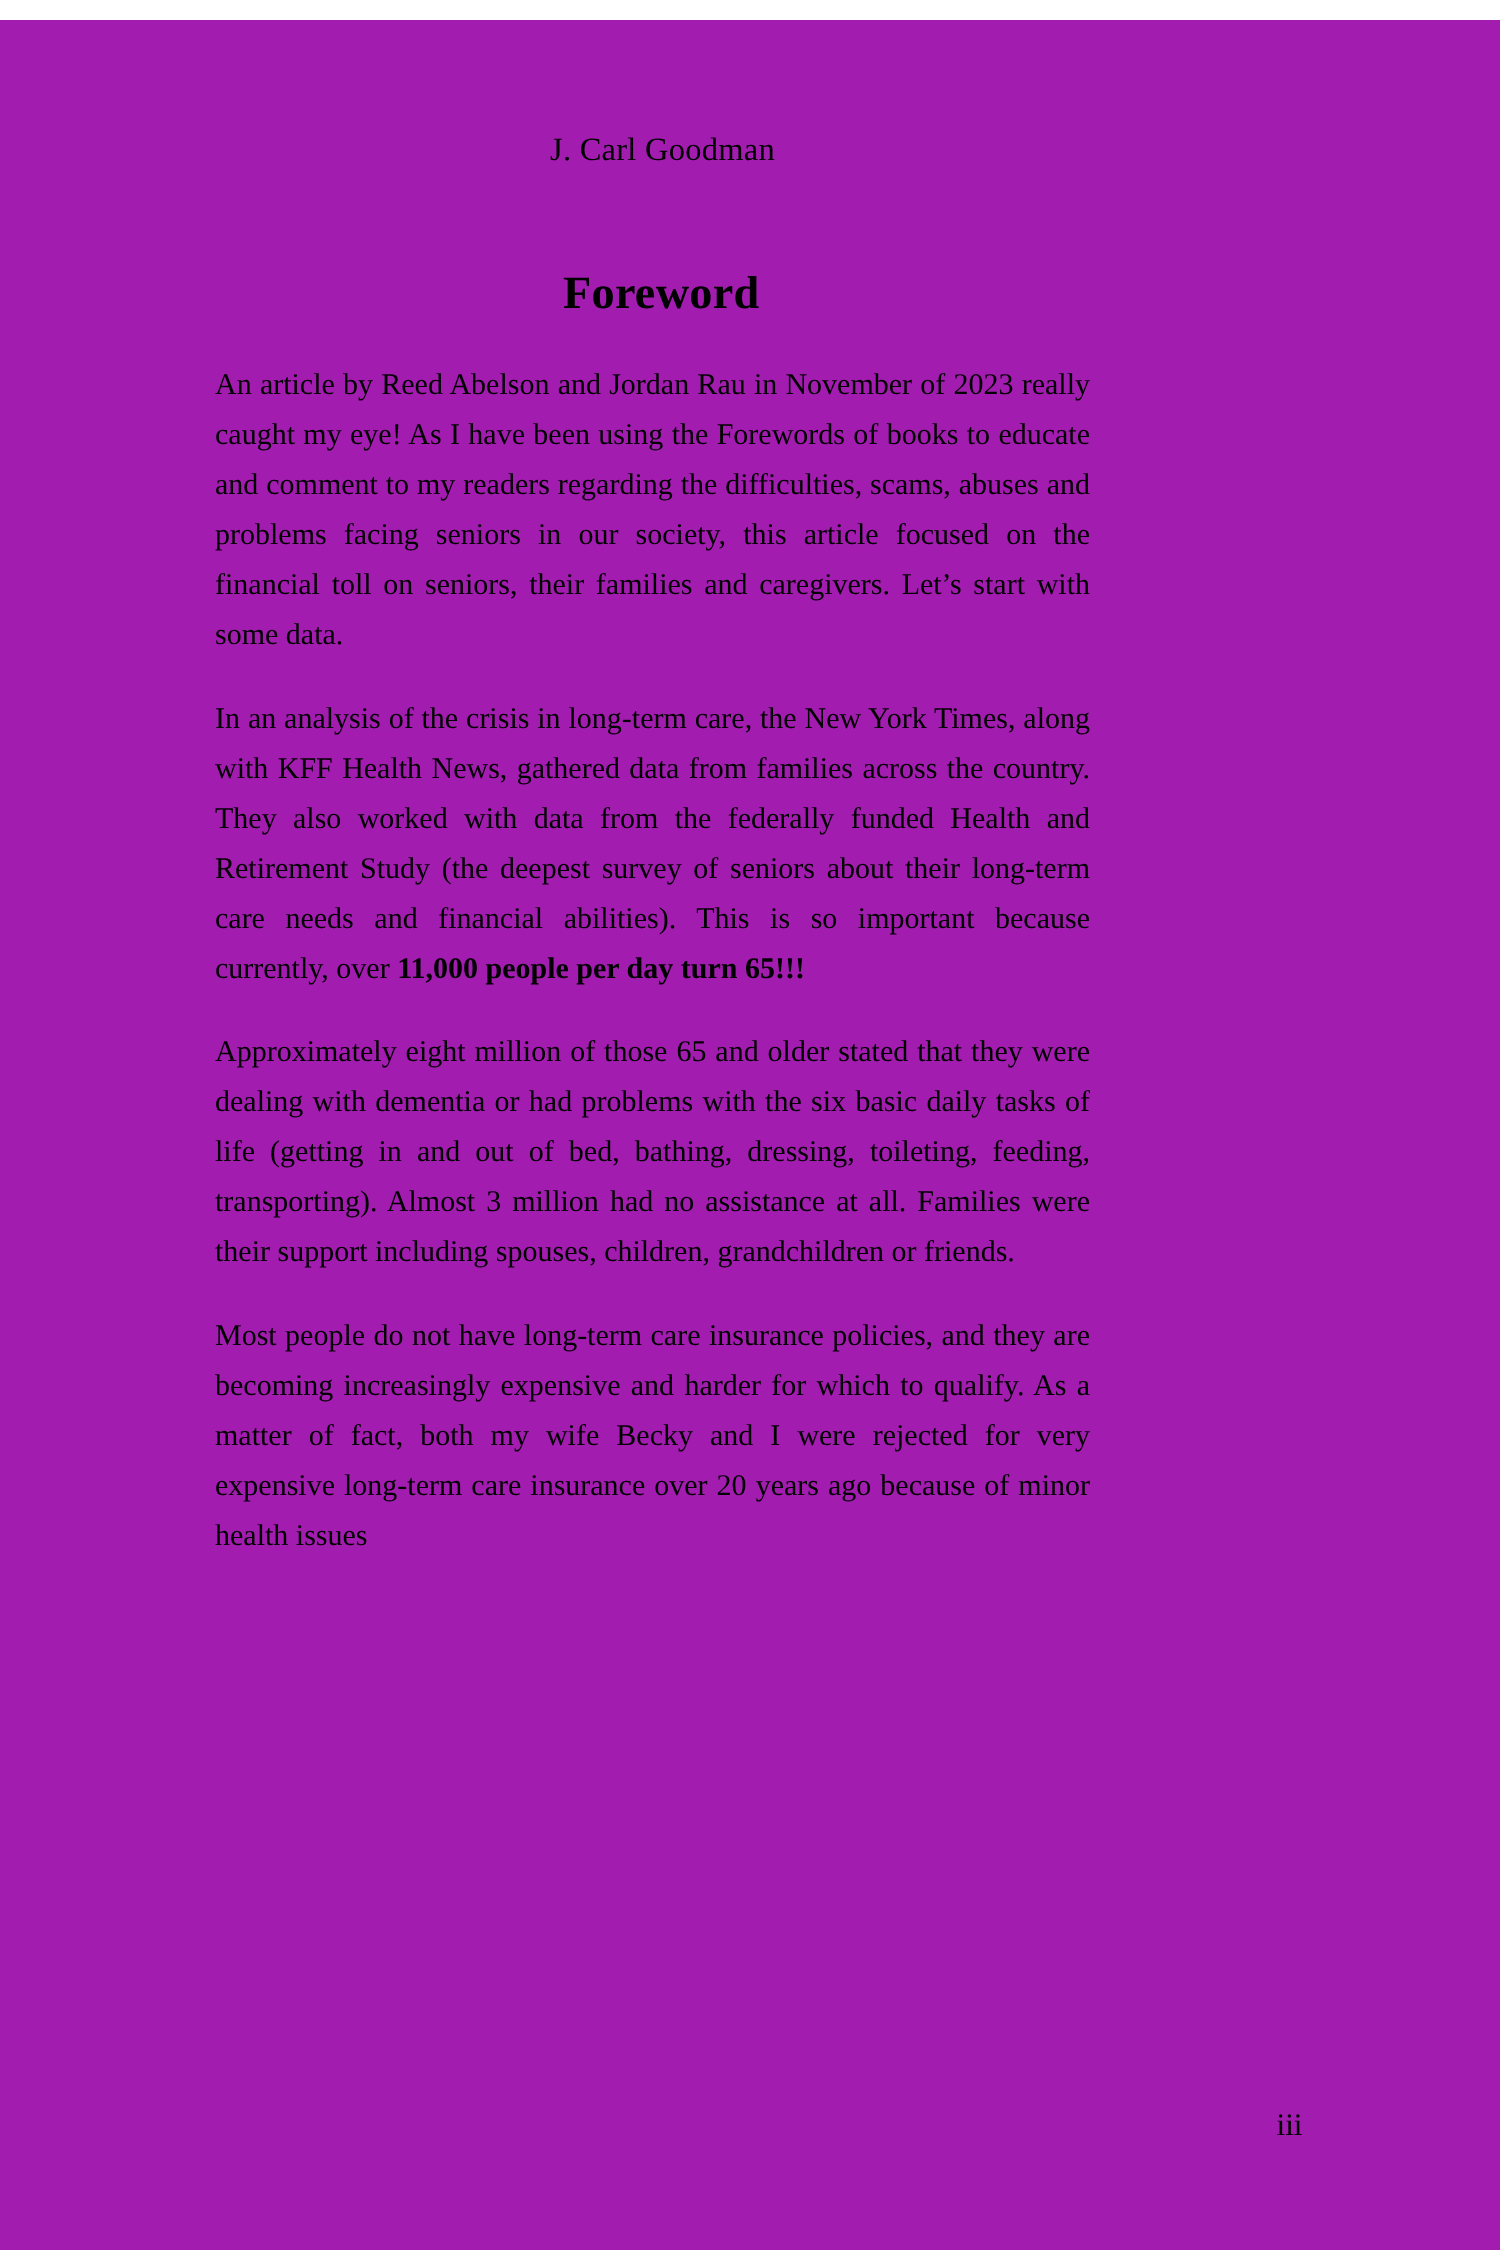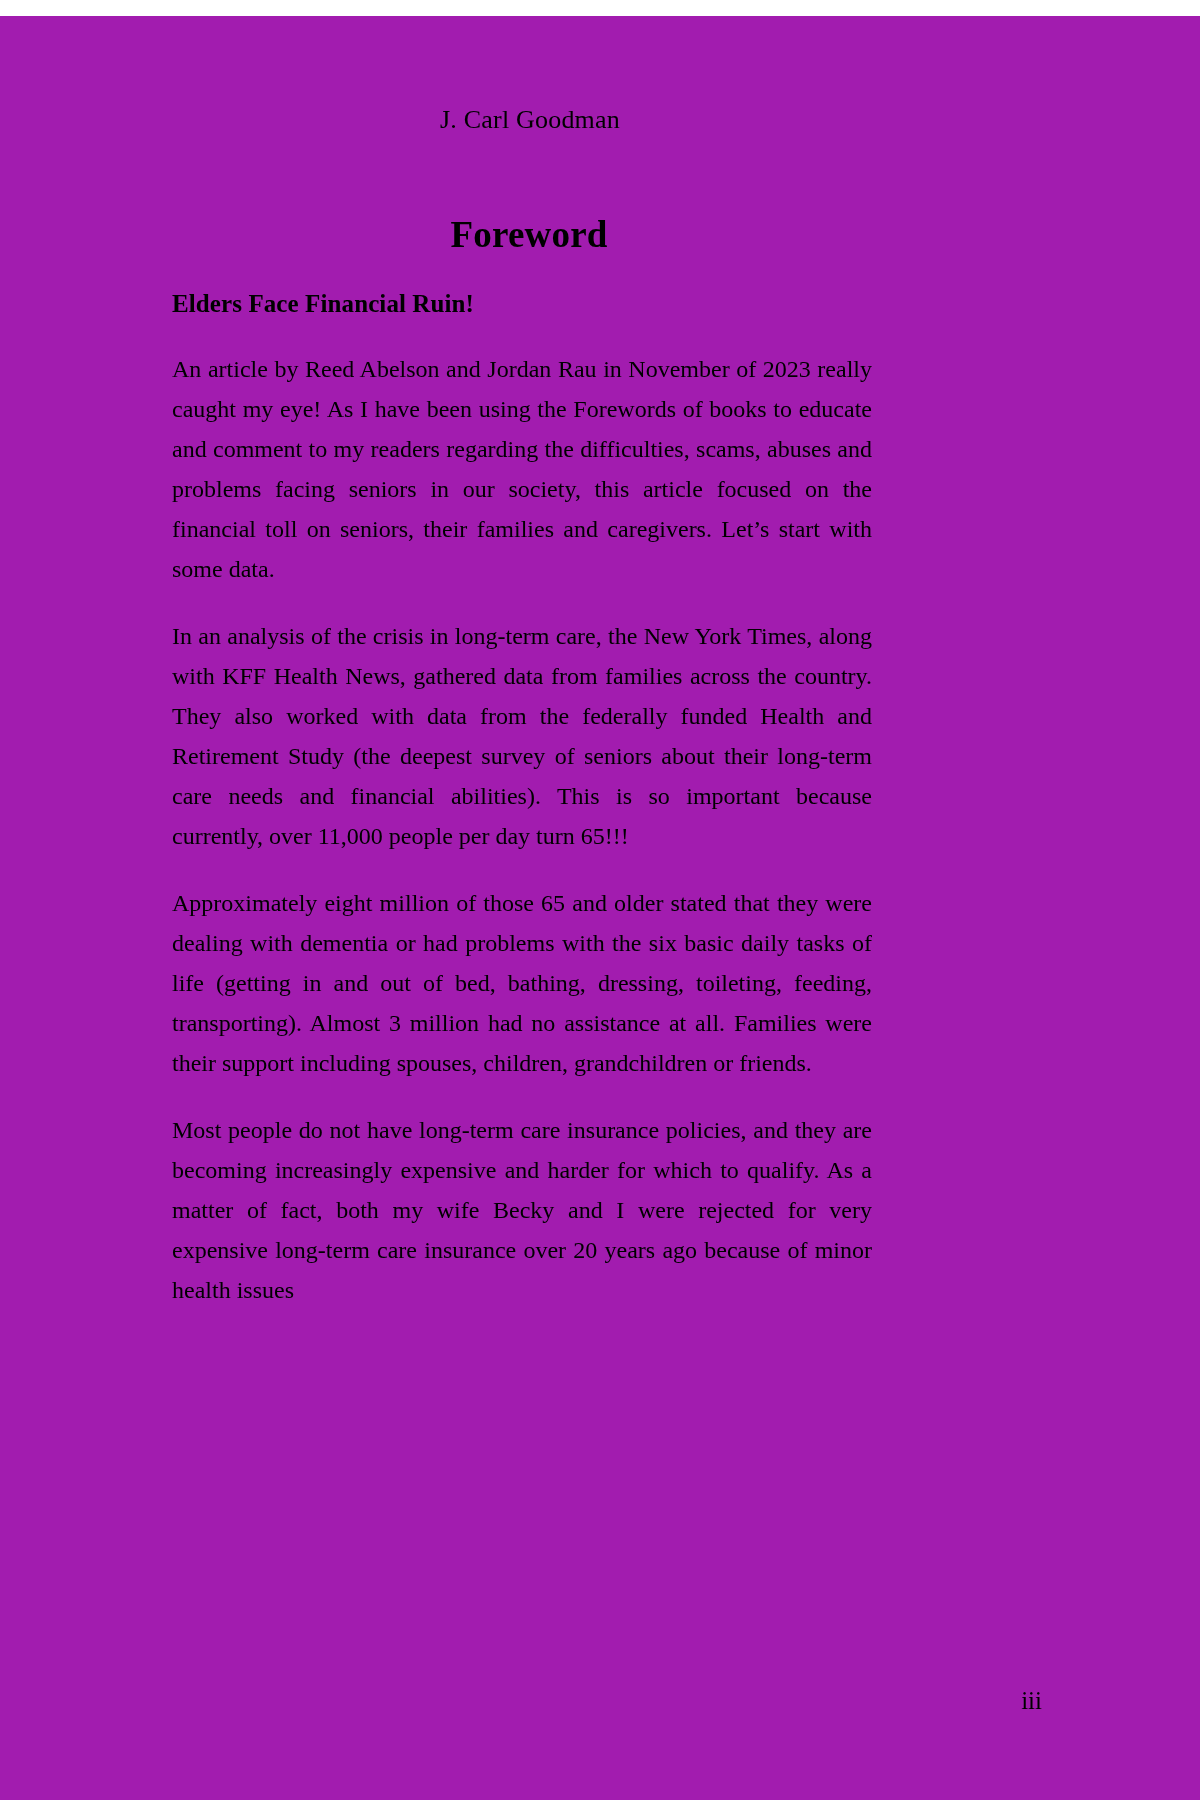--- a/index.html
+++ b/index.html
@@ -76,21 +76,21 @@
     letter-spacing: 0px;
     word-spacing: 0px;
     hyphens: none;
   }
 
   p.body-text:last-child {
     margin-bottom: 16px;
   }
 
   p.body-text b {
-    font-weight: normal;
+    font-weight: bold;
   }
 
   
   .folio {
     position: absolute;
     left: 0;
     top: 1670px;
     width: 1042px;
     text-align: right;
     font-size: 25px;
@@ -101,21 +101,20 @@
 <body>
 
 <div class="page">
 
   <div class="running-head">J. Carl Goodman</div>
 
   <h1 class="chapter-title">Foreword</h1>
 
   <div class="text-column">
 
-    <h2 class="subheading">Elders Face Financial Ruin!</h2>
 
     <p class="body-text">
       <span>An article by Reed Abelson and Jordan Rau in November of 2023 really caught my eye! As I have been using the Forewords of books to educate and comment to my readers regarding the difficulties, scams, abuses and problems facing seniors in our society, this article focused on the financial toll on seniors, their families and caregivers. Let’s start with some data.</span>
     </p>
 
     <p class="body-text">
       <span>In an analysis of the crisis in long-term care, the New York Times, along with KFF Health News, gathered data from families across the country. They also worked with data from the federally funded Health and Retirement Study (the deepest survey of seniors about their long-term care needs and financial abilities). This is so important because currently, over </span><b>11,000 people per day turn 65!!!</b>
     </p>
 
     <p class="body-text">

